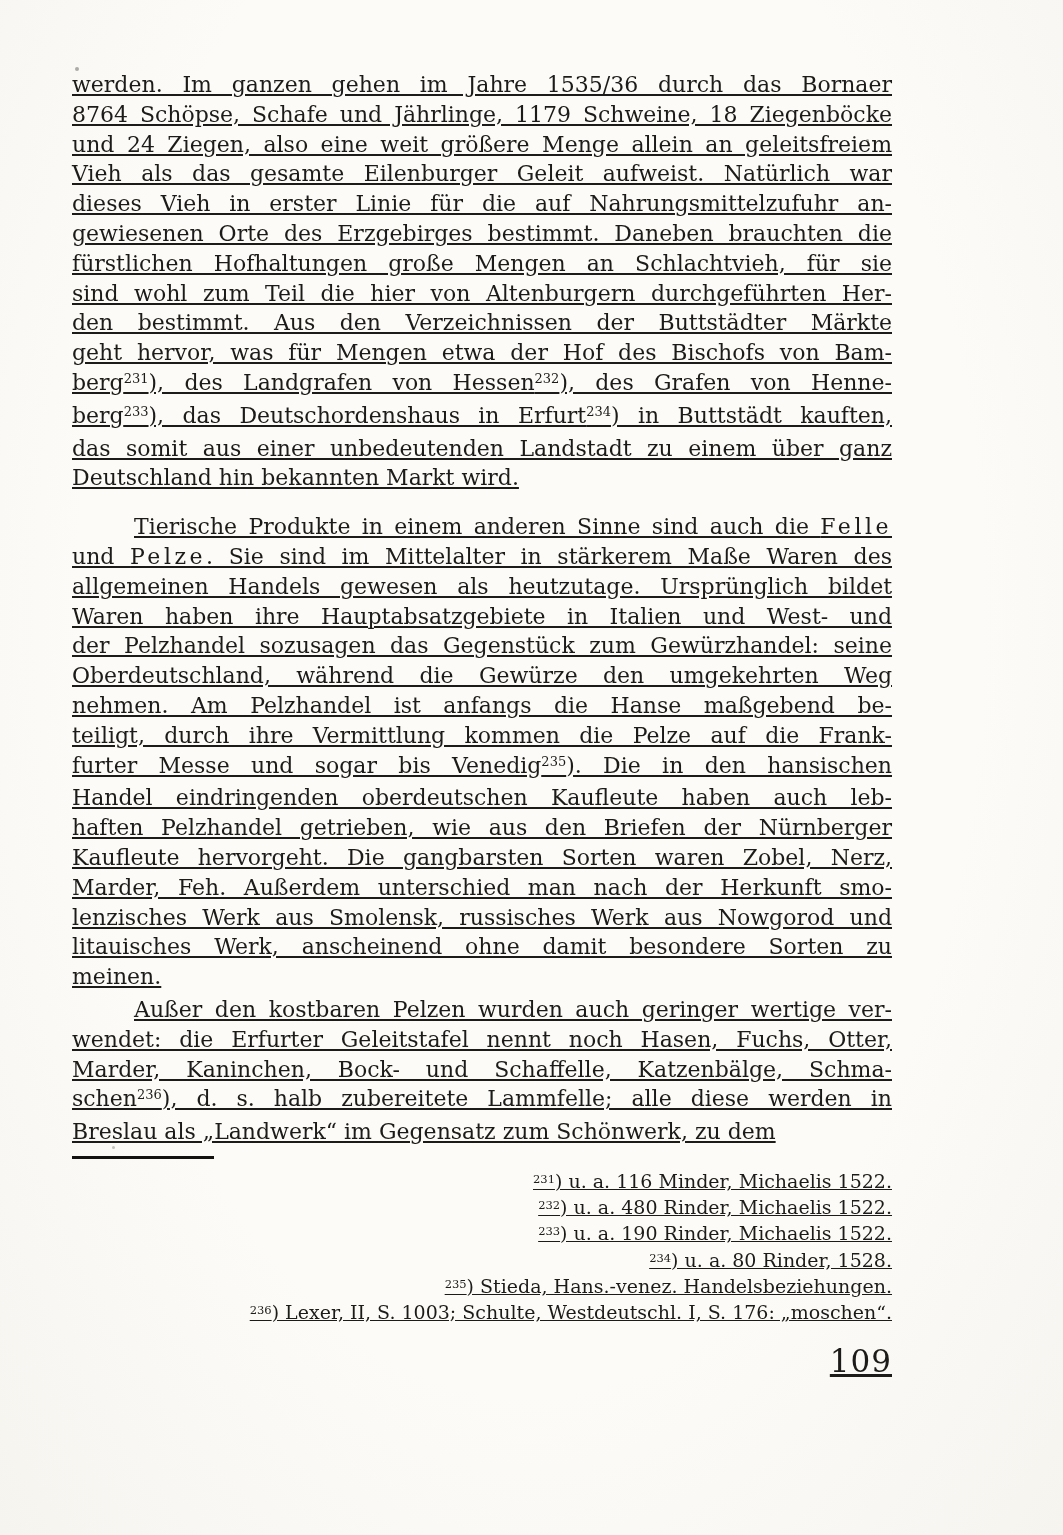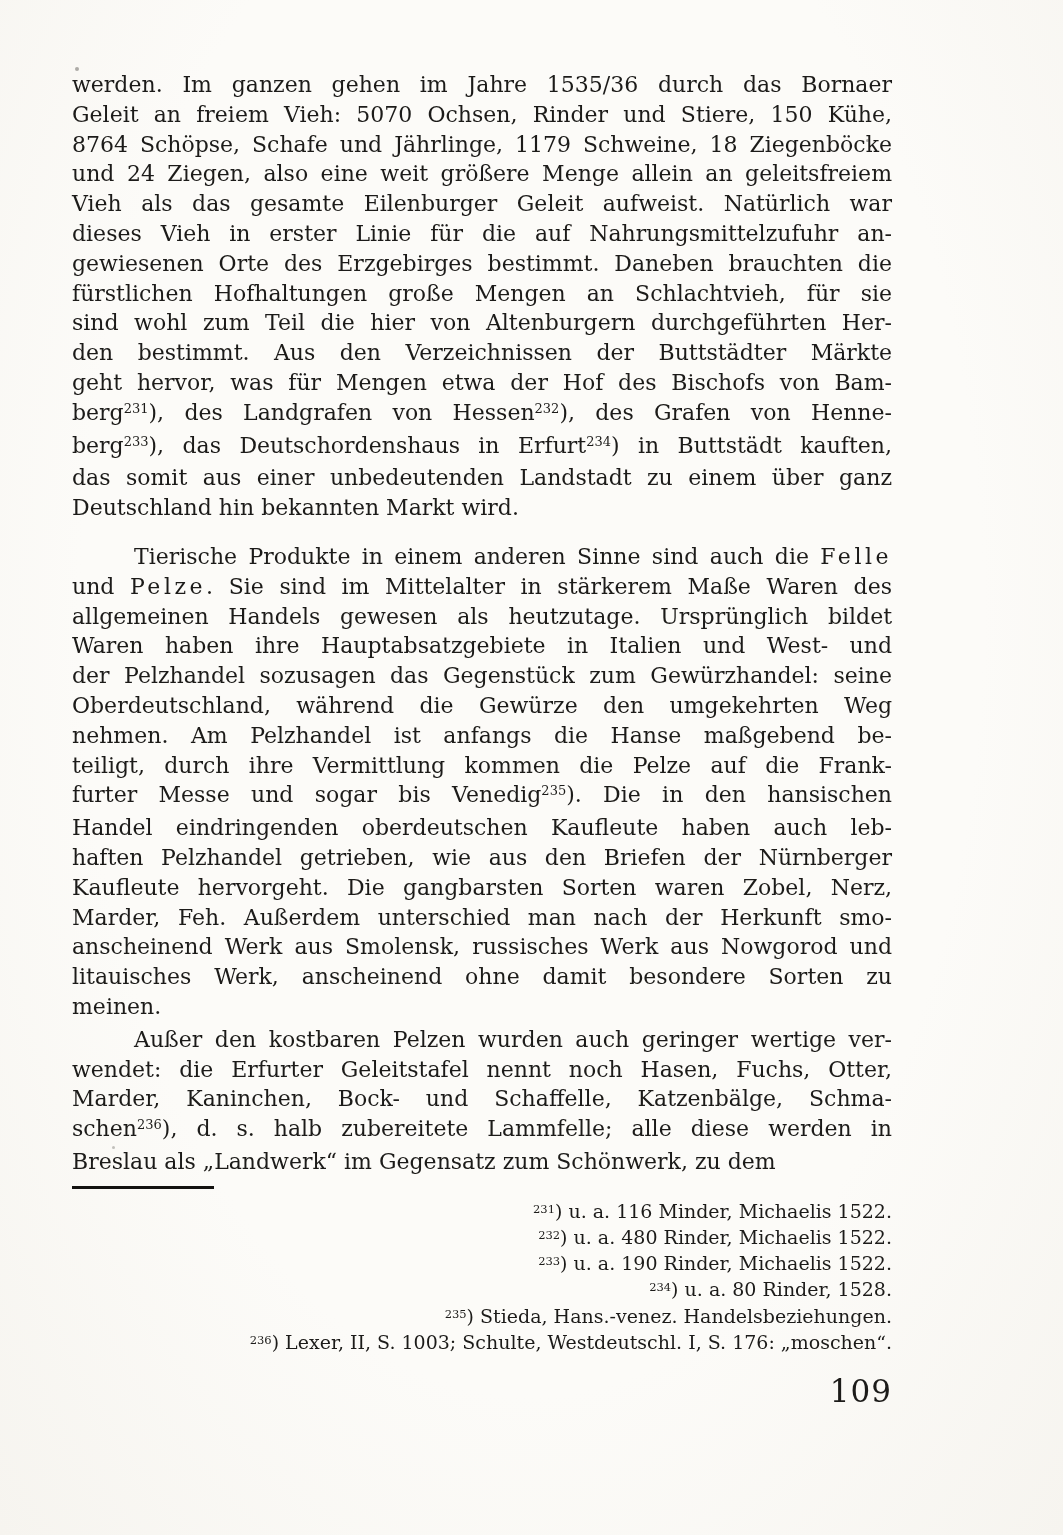--- a/index.html
+++ b/index.html
@@ -18,20 +18,21 @@
     position: relative;
     width: 1063px;
     height: 1535px;
     background: radial-gradient(ellipse at 50% 40%, #fcfbf8 60%, #f6f4ef 100%);
   }
   .text-column {
     position: absolute;
     left: 72px;
     top: 70px;
     width: 820px;
+    text-decoration: underline;
   }
   .para .line {
     font-size: 22px;
     line-height: 29.8px;
     text-align: justify;
     text-align-last: justify;
   }
   .para .line.last {
     text-align-last: left;
   }
@@ -82,21 +83,20 @@
   .speck.s3 { left: 112px; top: 1146px; width: 3px; height: 3px; opacity: 0.3; }
 </style>
 </head>
 <body style="color: rgb(28, 27, 25); background: rgb(250, 249, 246);">
 
 <main class="scan-page">
   <div class="text-column">
     <section id="paragraphs">
         <div class="para p1">
           <div class="line">werden. Im ganzen gehen im Jahre 1535/36 durch das Bornaer</div>
-          <div class="line">Geleit an freiem Vieh: 5070 Ochsen, Rinder und Stiere, 150 Kühe,</div>
           <div class="line">8764 Schöpse, Schafe und Jährlinge, 1179 Schweine, 18 Ziegenböcke</div>
           <div class="line">und 24 Ziegen, also eine weit größere Menge allein an geleitsfreiem</div>
           <div class="line">Vieh als das gesamte Eilenburger Geleit aufweist. Natürlich war</div>
           <div class="line">dieses Vieh in erster Linie für die auf Nahrungsmittelzufuhr an-</div>
           <div class="line">gewiesenen Orte des Erzgebirges bestimmt. Daneben brauchten die</div>
           <div class="line">fürstlichen Hofhaltungen große Mengen an Schlachtvieh, für sie</div>
           <div class="line">sind wohl zum Teil die hier von Altenburgern durchgeführten Her-</div>
           <div class="line">den bestimmt. Aus den Verzeichnissen der Buttstädter Märkte</div>
           <div class="line">geht hervor, was für Mengen etwa der Hof des Bischofs von Bam-</div>
           <div class="line">berg<span class="sup">231</span>), des Landgrafen von Hessen<span class="sup">232</span>), des Grafen von Henne-</div>
@@ -111,21 +111,21 @@
           <div class="line">Waren haben ihre Hauptabsatzgebiete in Italien und West- und</div>
           <div class="line">der Pelzhandel sozusagen das Gegenstück zum Gewürzhandel: seine</div>
           <div class="line">Oberdeutschland, während die Gewürze den umgekehrten Weg</div>
           <div class="line">nehmen. Am Pelzhandel ist anfangs die Hanse maßgebend be-</div>
           <div class="line">teiligt, durch ihre Vermittlung kommen die Pelze auf die Frank-</div>
           <div class="line">furter Messe und sogar bis Venedig<span class="sup">235</span>). Die in den hansischen</div>
           <div class="line">Handel eindringenden oberdeutschen Kaufleute haben auch leb-</div>
           <div class="line">haften Pelzhandel getrieben, wie aus den Briefen der Nürnberger</div>
           <div class="line">Kaufleute hervorgeht. Die gangbarsten Sorten waren Zobel, Nerz,</div>
           <div class="line">Marder, Feh. Außerdem unterschied man nach der Herkunft smo-</div>
-          <div class="line">anscheinend Werk aus Smolensk, russisches Werk aus Nowgorod und</div>
+          <div class="line">lenzisches Werk aus Smolensk, russisches Werk aus Nowgorod und</div>
           <div class="line">litauisches Werk, anscheinend ohne damit besondere Sorten zu</div>
           <div class="line last">meinen.</div>
         </div>
         <div class="para p3">
           <div class="line first">Außer den kostbaren Pelzen wurden auch geringer wertige ver-</div>
           <div class="line">wendet: die Erfurter Geleitstafel nennt noch Hasen, Fuchs, Otter,</div>
           <div class="line">Marder, Kaninchen, Bock- und Schaffelle, Katzenbälge, Schma-</div>
           <div class="line">schen<span class="sup">236</span>), d. s. halb zubereitete Lammfelle; alle diese werden in</div>
           <div class="line last">Breslau als „Landwerk“ im Gegensatz zum Schönwerk, zu dem</div>
         </div>

